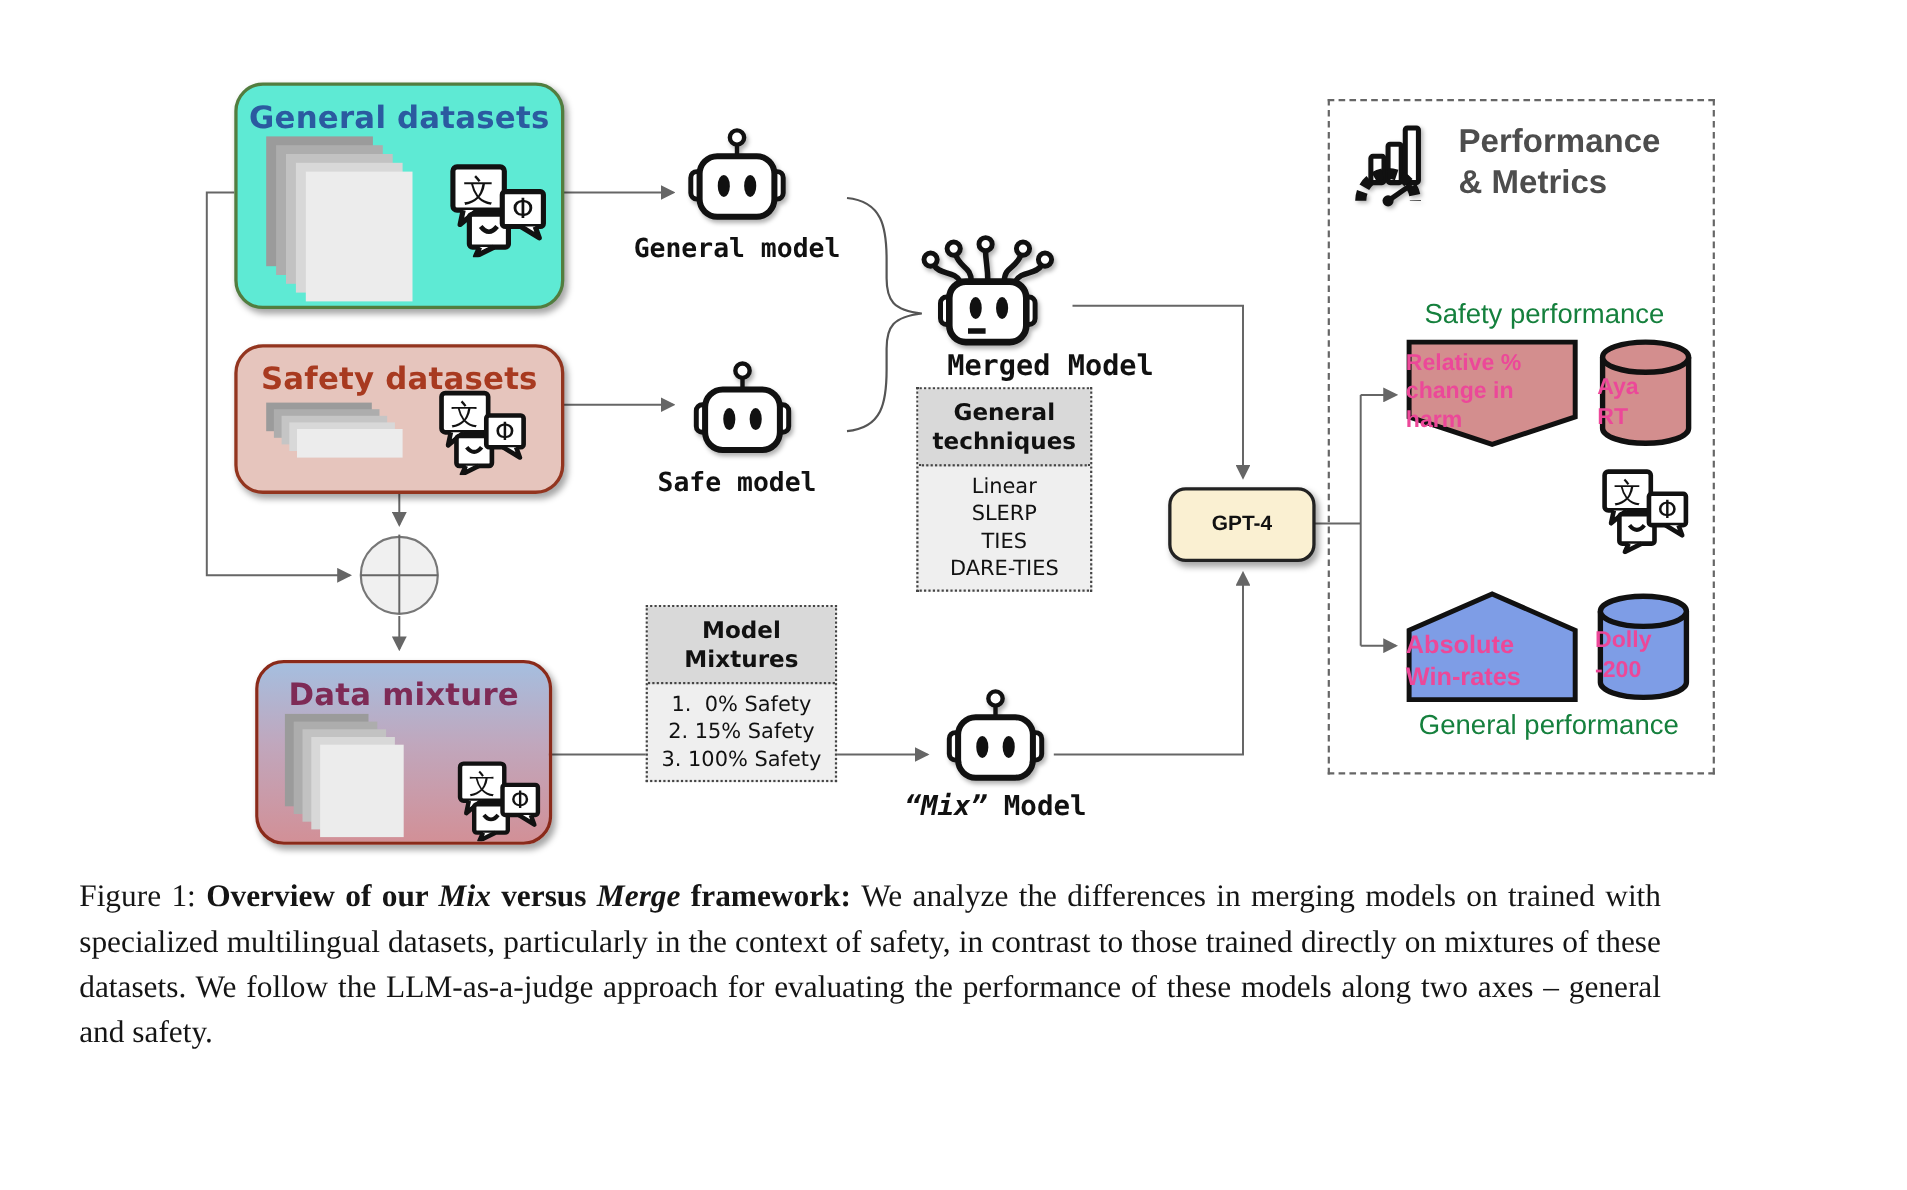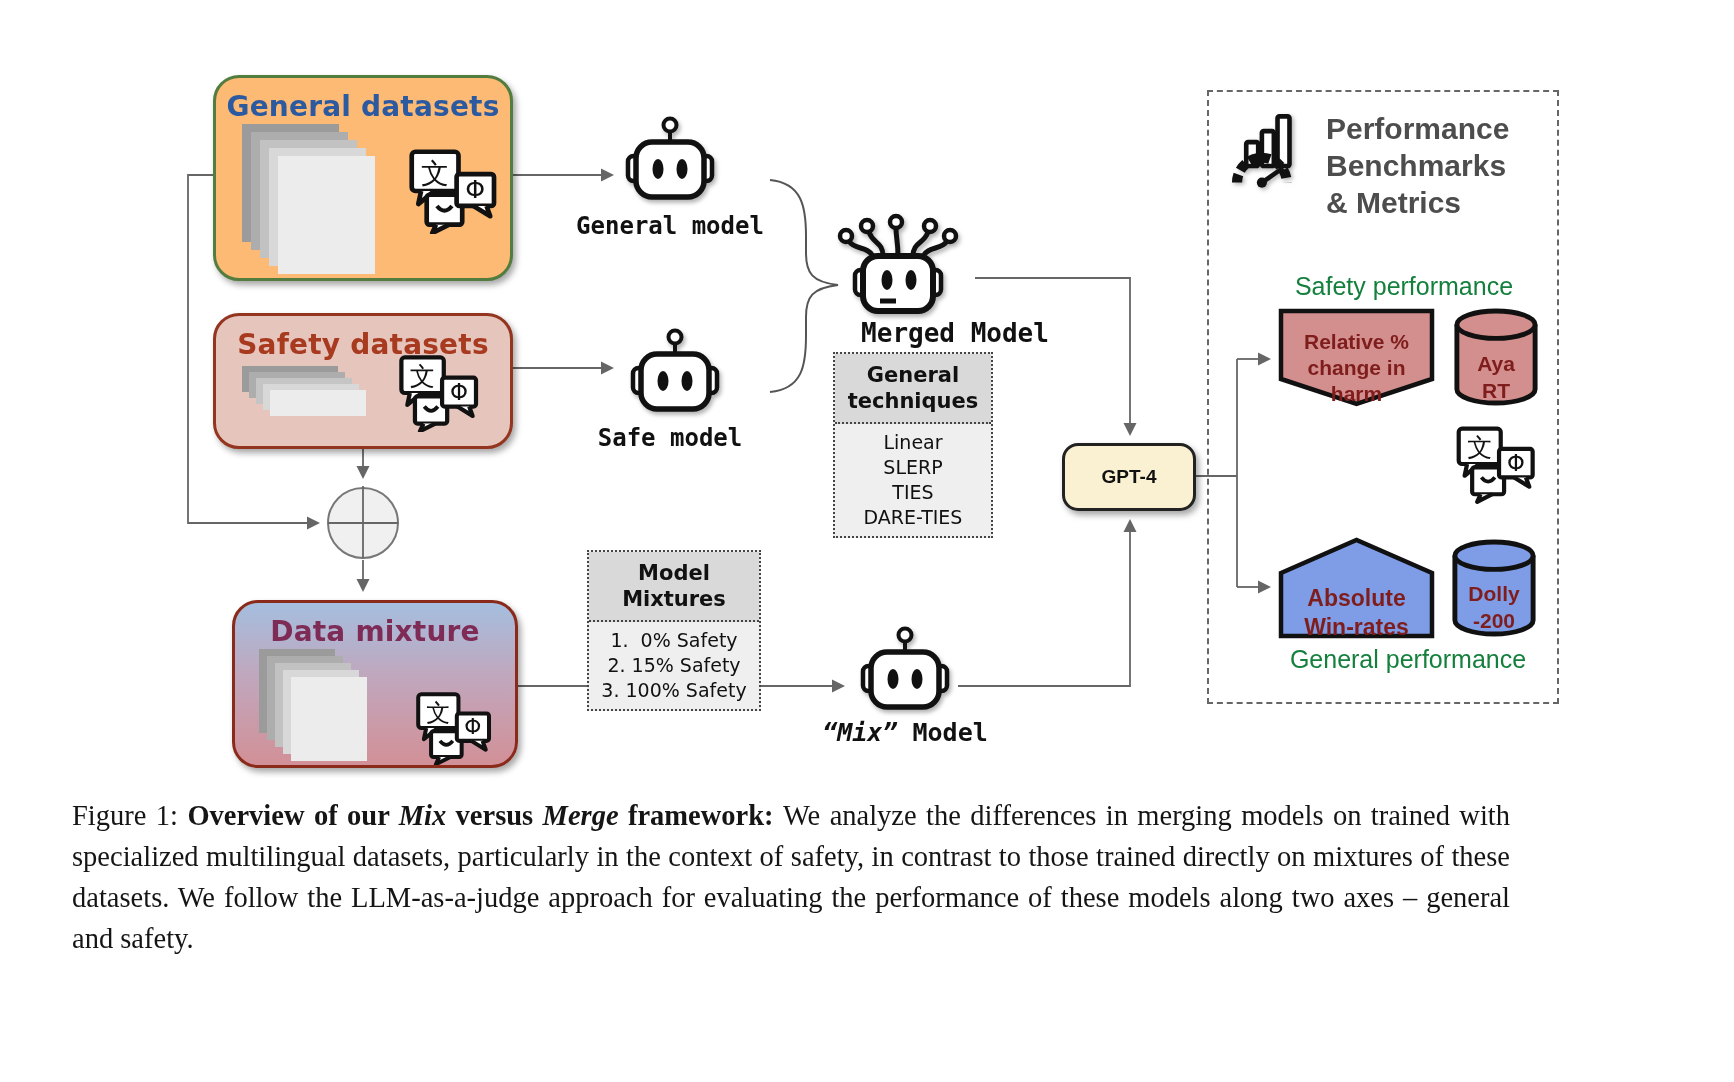--- a/index.html
+++ b/index.html
@@ -6,21 +6,21 @@
   .canvas{position:relative;width:1734px;height:1082px;background:#fff;overflow:hidden;
           font-family:"DejaVu Sans",sans-serif;}
   .abs{position:absolute;}
   svg.overlay{position:absolute;left:0;top:0;z-index:1;}
   .zbox{z-index:2;}
 
   
   .dsbox{position:absolute;border-radius:26px;box-shadow:3px 4px 6px rgba(0,0,0,.35);z-index:2;}
   .dsbox .box-title{position:absolute;left:0;right:0;top:12px;text-align:center;
         font-weight:bold;font-size:28px;letter-spacing:.2px;}
-  .general-box{background:#fdba74;border:3px solid #527d3f;}
+  .general-box{background:#5eead4;border:3px solid #527d3f;}
   .general-box .box-title{color:#2b5aa0;}
   .safety-box{background:#e6c5bd;border:3px solid #93351f;}
   .safety-box .box-title{color:#a83a20;}
   .mixture-box{background:linear-gradient(180deg,#a5bedf 0%,#c0a7bd 45%,#d29097 100%);
         border:3px solid #8a2a1a;}
   .mixture-box .box-title{color:#7e2b56;}
 
   .paper{position:absolute;}
 
   
@@ -37,22 +37,22 @@
 
   .gpt4{position:absolute;background:#faf0d2;border:3px solid #222;border-radius:16px;
         text-align:center;font-weight:bold;font-size:19px;color:#111;z-index:2;
         font-family:"Liberation Sans",sans-serif;box-shadow:3px 4px 6px rgba(0,0,0,.35);}
 
   .panel{position:absolute;border:2px dashed #666;z-index:0;}
   .panel-title{position:absolute;font-weight:bold;font-size:30px;line-height:37px;
         color:#4d4d4d;font-family:"Liberation Sans",sans-serif;z-index:2;}
   .perf-label{position:absolute;text-align:center;font-size:25px;color:#15803d;
         font-family:"Liberation Sans",sans-serif;z-index:2;}
-  .badge-text{position:absolute;text-align:center;font-weight:bold;color:#7f1d1d;
-        font-family:"Liberation Sans",sans-serif;z-index:3;margin-top:12px;}
+  .badge-text{position:absolute;text-align:left;font-weight:bold;color:#ec4899;
+        font-family:"Liberation Sans",sans-serif;z-index:3;}
   .badge-text span{display:block;}
 
   .robot{position:absolute;z-index:2;filter:drop-shadow(2px 3px 2px rgba(0,0,0,.30));}
 
   
   .caption{position:absolute;left:72px;top:766px;width:1438px;z-index:2;
         font-family:"Liberation Serif",serif;font-size:28.5px;line-height:41px;color:#151515;
         text-align:justify;}
   .caption b{font-weight:bold;}
   .caption i{font-style:italic;font-weight:bold;}
@@ -162,21 +162,21 @@
       <div class="paper" style="left:7px;top:6px;width:96px;height:26px;background:#adadad;"></div>
       <div class="paper" style="left:14px;top:12px;width:96px;height:26px;background:#c5c5c5;"></div>
       <div class="paper" style="left:21px;top:18px;width:96px;height:26px;background:#d8d8d8;"></div>
       <div class="paper" style="left:28px;top:24px;width:96px;height:26px;background:#ececec;"></div>
     </div>
     <svg class="abs" style="left:178px;top:38px;" width="86" height="78">
         <use href="#translate"></use>
       </svg>
   </div>
 
-  <div class="dsbox mixture-box" style="left:232px;top:600px;width:264px;height:162px;padding-left:16px;">
+  <div class="dsbox mixture-box" style="left:232px;top:600px;width:264px;height:162px;">
     <div class="box-title">Data mixture</div>
     <div class="abs" style="left:24px;top:46px;width:120px;height:116px;">
       <div class="paper" style="left:0;top:0;width:76px;height:84px;background:#9b9b9b;"></div>
       <div class="paper" style="left:8px;top:7px;width:76px;height:84px;background:#adadad;"></div>
       <div class="paper" style="left:16px;top:14px;width:76px;height:84px;background:#c2c2c2;"></div>
       <div class="paper" style="left:24px;top:21px;width:76px;height:84px;background:#d8d8d8;"></div>
       <div class="paper" style="left:32px;top:28px;width:76px;height:84px;background:#ececec;"></div>
     </div>
     <svg class="abs" style="left:176px;top:88px;" width="82" height="74">
         <use href="#translate"></use>
@@ -223,21 +223,20 @@
   </div>
 
   <div class="gpt4" style="left:1062px;top:443px;width:128px;height:62px;line-height:62px;">GPT-4</div>
 
   <div class="panel" style="left:1207px;top:90px;width:348px;height:610px;"></div>
   <svg class="abs zbox" style="left:1226px;top:106px;filter:drop-shadow(2px 2px 2px rgba(0,0,0,.3));" width="92" height="98">
       <use href="#gauge"></use>
     </svg>
   <div class="panel-title" style="left:1326px;top:110px;width:215px;">
     <span style="display:block">Performance</span>
-    <span style="display:block">Benchmarks</span>
     <span style="display:block">&amp; Metrics</span>
   </div>
 
   <div class="perf-label" style="left:1258px;top:272px;width:292px;">Safety performance</div>
 
   <svg class="abs zbox" style="left:1278px;top:308px;" width="157" height="100" viewBox="0 0 157 100">
     <polygon points="3,3 154,3 154,71 78.5,96 3,71" fill="#d38e8e" stroke="#111" stroke-width="4.5" stroke-linejoin="miter"></polygon>
   </svg>
   <div class="badge-text" style="left:1278px;top:317px;width:157px;font-size:21px;line-height:26px;">
     <span>Relative %</span>

